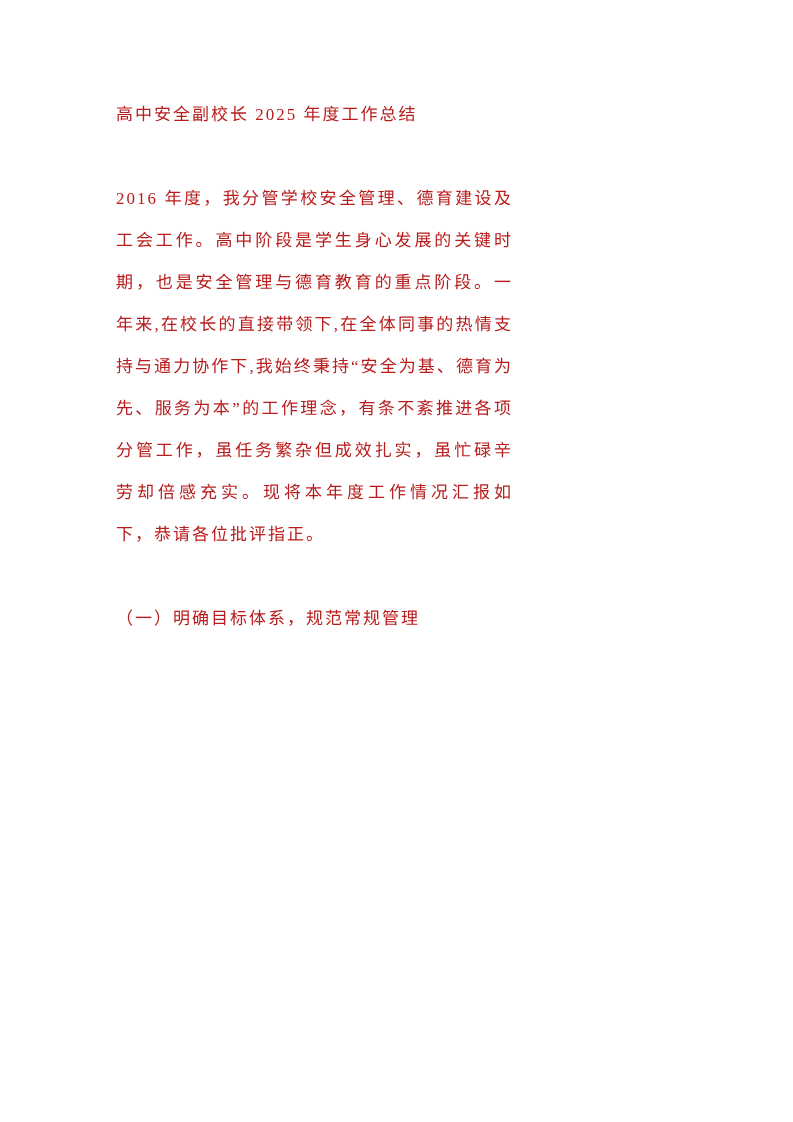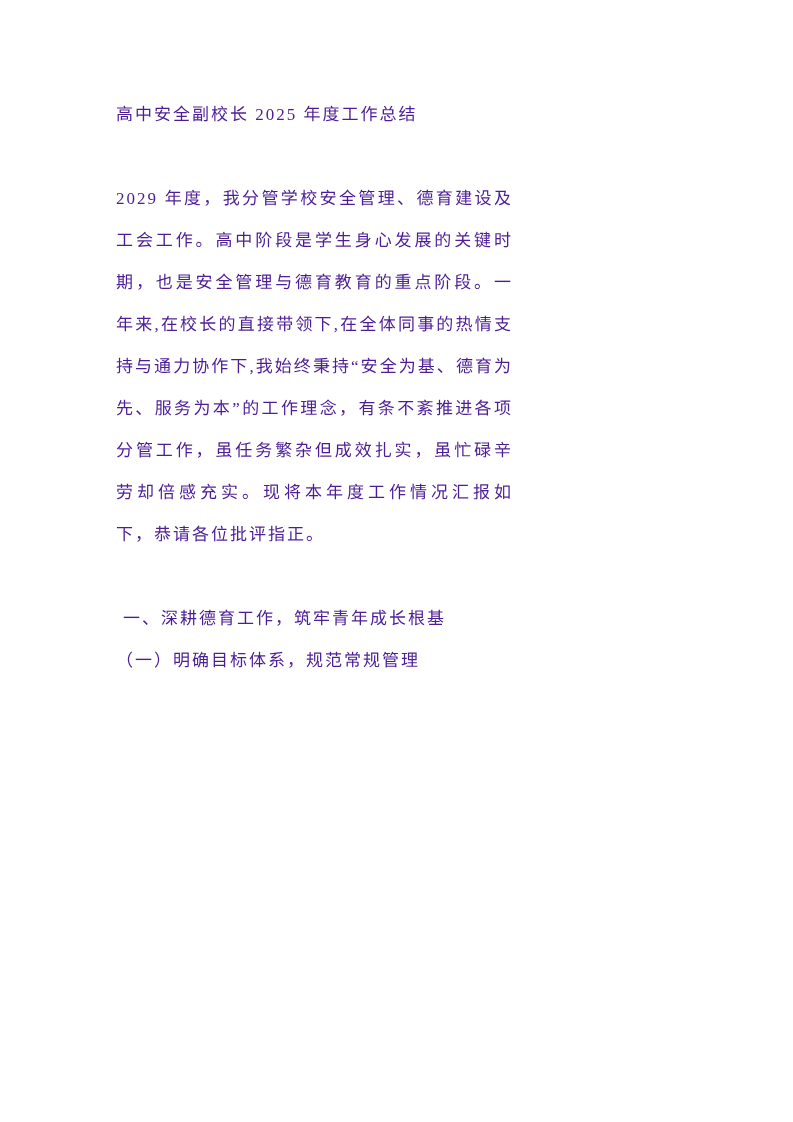--- a/index.html
+++ b/index.html
@@ -12,21 +12,21 @@
     height: 1122px;
     overflow: hidden;
     font-family: "Liberation Serif", "DejaVu Serif", serif;
   }
   .page {
     box-sizing: border-box;
     width: 632px;
     height: 1122px;
     background: #ffffff;
     padding: 94px 119px 60px 116px;
-    color: #4c1d95;
+    color: #b91c1c;
   }
   .page p {
     margin: 0 0 42px 0;
     font-size: 17px;
     line-height: 42px;
     letter-spacing: 2px;
     font-weight: 400;
   }
   .page p.tight {
     margin-bottom: 0;
@@ -40,19 +40,18 @@
   }
 </style>
 </head>
 <body>
 
 <div class="page">
   <p>高中安全副校长 2025 年度工作总结</p>
 
 
 
-  <p class="justified">2029 年度，我分管学校安全管理、德育建设及工会工作。高中阶段是学生身心发展的关键时期，也是安全管理与德育教育的重点阶段。一年来,在校长的直接带领下,在全体同事的热情支持与通力协作下,我始终秉持“安全为基、德育为先、服务为本”的工作理念，有条不紊推进各项分管工作，虽任务繁杂但成效扎实，虽忙碌辛劳却倍感充实。现将本年度工作情况汇报如下，恭请各位批评指正。</p>
+  <p class="justified">2016 年度，我分管学校安全管理、德育建设及工会工作。高中阶段是学生身心发展的关键时期，也是安全管理与德育教育的重点阶段。一年来,在校长的直接带领下,在全体同事的热情支持与通力协作下,我始终秉持“安全为基、德育为先、服务为本”的工作理念，有条不紊推进各项分管工作，虽任务繁杂但成效扎实，虽忙碌辛劳却倍感充实。现将本年度工作情况汇报如下，恭请各位批评指正。</p>
 
-  <p class="tight indent-sm">一、深耕德育工作，筑牢青年成长根基</p>
 
   <p class="tight">（一）明确目标体系，规范常规管理</p>
 
 </div>
 
 </body></html>

